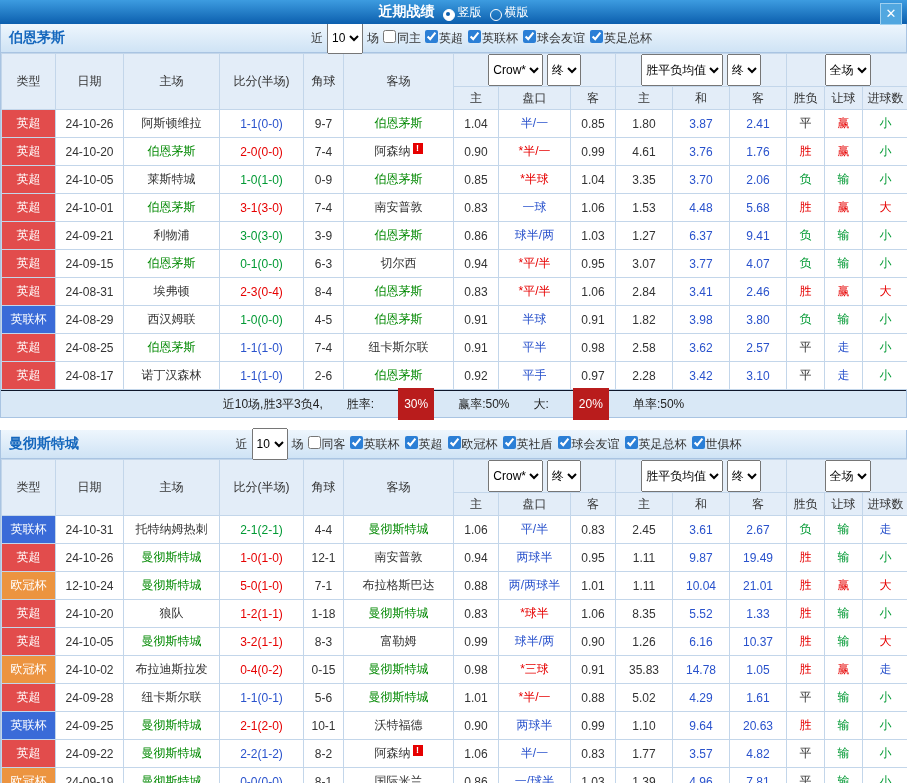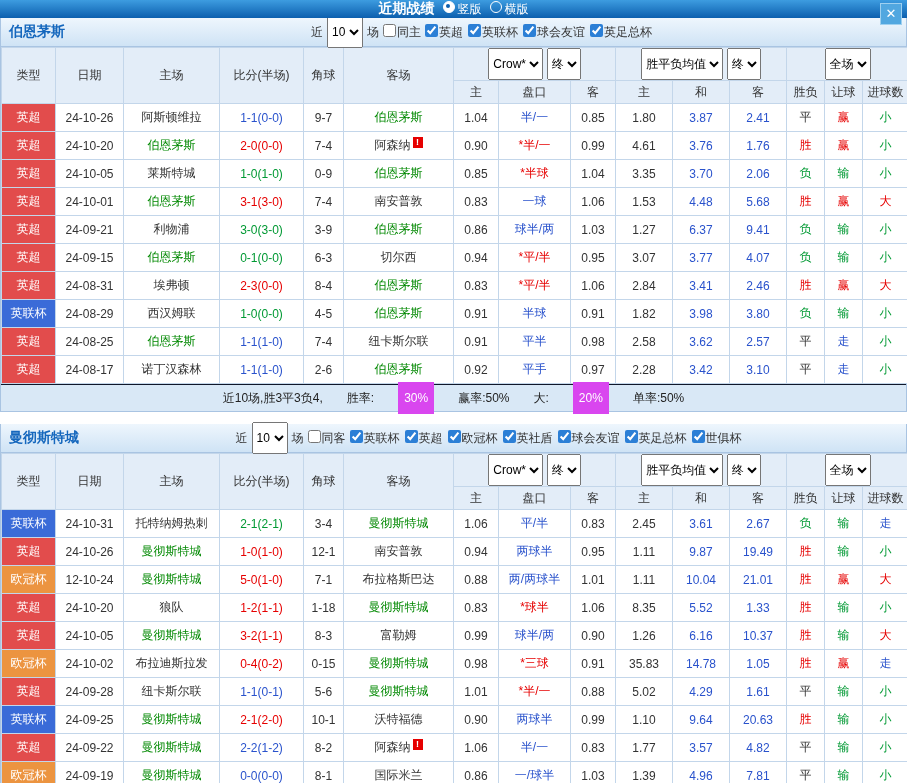--- a/index.html
+++ b/index.html
@@ -1,21 +1,21 @@
 <!DOCTYPE html>
 <html><head>
 <meta charset="utf-8">
 <style>
   html,body{margin:0;padding:0}
   body{width:907px;height:783px;background:#fff;font-family:"Liberation Sans","DejaVu Sans",sans-serif;font-size:12px;color:#333;overflow:hidden}
 
-  .titlebar{height:18px;background:linear-gradient(180deg,#3d9ce0,#0c5fae);display:flex;align-items:center;position:relative;color:#fff}
+  .titlebar{height:24px;background:linear-gradient(180deg,#3d9ce0,#0c5fae);display:flex;align-items:center;position:relative;color:#fff}
   .titlebar-center{flex:1;display:flex;justify-content:center;align-items:center;gap:8px}
   .tb-title{font-size:14px;font-weight:bold}
-  .tb-radio{display:flex;align-items:flex-start;gap:3px;cursor:pointer}
+  .tb-radio{display:flex;align-items:flex-end;gap:3px;cursor:pointer}
   .radio{width:10px;height:10px;border:1px solid #fff;border-radius:50%;display:inline-block;position:relative;background:transparent}
   .radio.checked{background:#fff}
   .radio.checked::after{content:"";position:absolute;left:2px;top:2px;width:4px;height:4px;background:#0c5fae;border-radius:50%}
   .close-btn{position:absolute;right:5px;top:3px;width:20px;height:20px;background:#51a7e0;border:1px solid #9ed0f0;color:#fff;text-align:center;line-height:19px;font-size:13px;cursor:pointer}
 
   .section{border:1px solid #a9c4e2;border-top:none}
   .sec-header{height:28px;background:linear-gradient(180deg,#eef6fd,#cfe3f5);display:flex;align-items:center;padding:0 8px;border-bottom:1px solid #a9c4e2}
   .team-name{color:#1567bd;font-weight:bold;font-size:14px}
   .filter{flex:1;display:flex;justify-content:center;align-items:center;gap:4px}
   .chk{display:flex;align-items:flex-start;gap:1px;cursor:pointer}
@@ -32,21 +32,21 @@
   .lg-blue{background:#3a6bd8;color:#fff}
   .lg-orange{background:#ec9440;color:#fff}
   .c-red{color:#e60000}
   .c-green{color:#009933}
   .c-blue{color:#2952cc}
   .c-dark{color:#333}
   .c-focus{color:#008800}
   .excl-badge{display:inline-block;background:#e60000;color:#fff;font-size:9px;font-weight:bold;width:10px;height:11px;line-height:11px;margin-left:2px;vertical-align:top}
 
   .sec-footer{height:26px;background:#d9e8f6;display:flex;align-items:center;justify-content:center;gap:24px;border-top:1px solid #0f172a}
-  .pct-badge{background:#d946ef;color:#fff;padding:9px 6px}
+  .pct-badge{background:#b91c1c;color:#fff;padding:9px 6px}
   .foot-text{color:#222}
   .gap{height:12px;background:#fff}
 </style>
 </head>
 <body>
 
 <div class="titlebar">
   <div class="titlebar-center">
     <span class="tb-title">近期战绩</span>
     <label class="tb-radio">
@@ -242,21 +242,21 @@
           <td class="c-blue">3.77</td>
           <td class="c-blue">4.07</td>
           <td class="c-green">负</td>
           <td class="c-green">输</td>
           <td class="c-green">小</td>
         </tr>
         <tr>
           <td class="lg-red">英超</td>
           <td>24-08-31</td>
           <td class="c-dark">埃弗顿</td>
-          <td class="c-red">2-3(0-0)</td>
+          <td class="c-red">2-3(0-4)</td>
           <td>8-4</td>
           <td class="c-focus">伯恩茅斯</td>
           <td>0.83</td>
           <td class="c-red">*平/半</td>
           <td>1.06</td>
           <td>2.84</td>
           <td class="c-blue">3.41</td>
           <td class="c-blue">2.46</td>
           <td class="c-red">胜</td>
           <td class="c-red">赢</td>
@@ -420,21 +420,21 @@
         <th>让球</th>
         <th>进球数</th>
       </tr>
     </thead>
     <tbody>
         <tr>
           <td class="lg-blue">英联杯</td>
           <td>24-10-31</td>
           <td class="c-dark">托特纳姆热刺</td>
           <td class="c-green">2-1(2-1)</td>
-          <td>3-4</td>
+          <td>4-4</td>
           <td class="c-focus">曼彻斯特城</td>
           <td>1.06</td>
           <td class="c-blue">平/半</td>
           <td>0.83</td>
           <td>2.45</td>
           <td class="c-blue">3.61</td>
           <td class="c-blue">2.67</td>
           <td class="c-green">负</td>
           <td class="c-green">输</td>
           <td class="c-blue">走</td>

